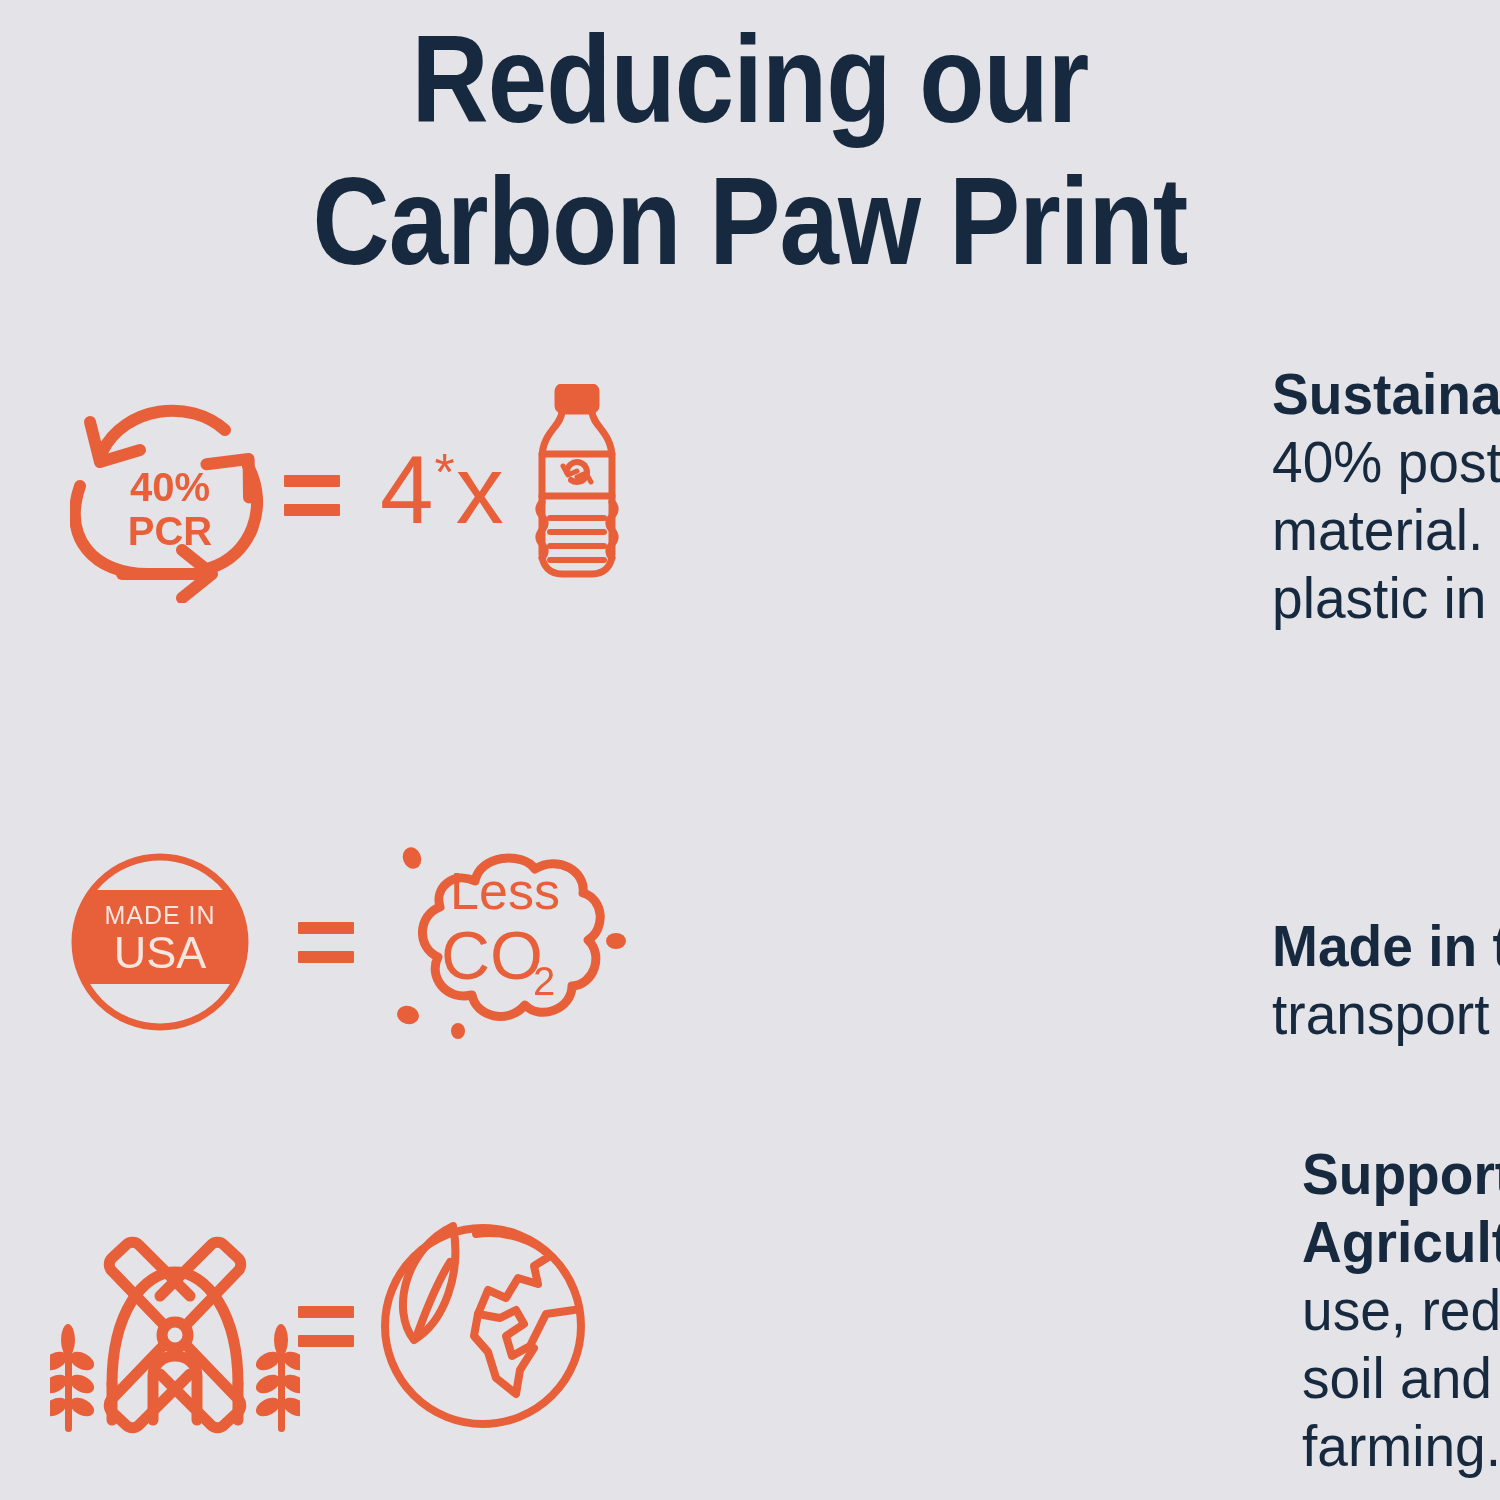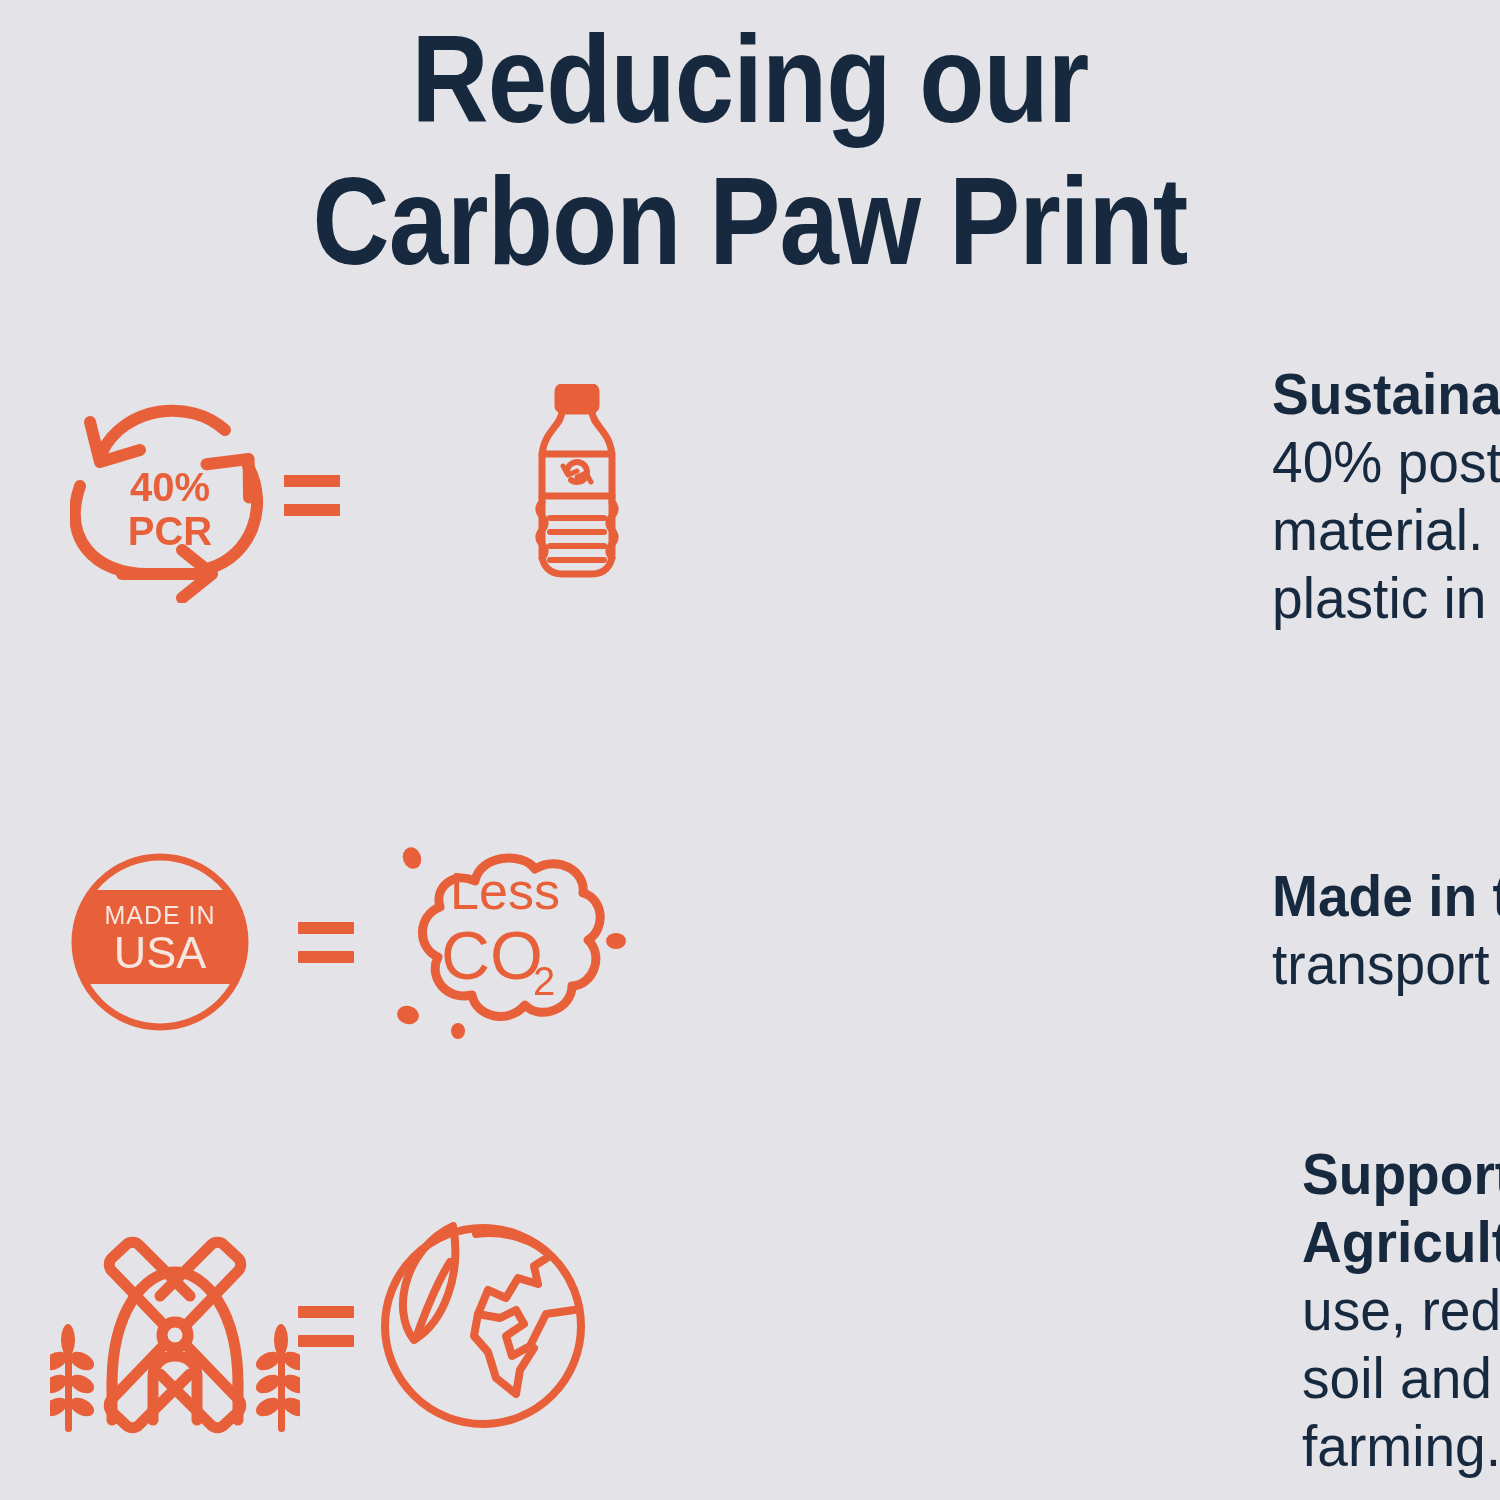--- a/index.html
+++ b/index.html
@@ -30,21 +30,21 @@
     color: #16293E;
     transform: scaleX(0.86);
     transform-origin: center top;
   }
   .title .t-line { display: block; white-space: nowrap; }
 
   
   .row {
     position: absolute;
     display: flex;
-    align-items: flex-start;
+    align-items: flex-end;
   }
   .icon-cell {
     position: relative;
     flex: 0 0 auto;
     display: flex;
     align-items: center;
   }
   .text-cell {
     flex: 1 1 auto;
   }
@@ -120,20 +120,23 @@
       </g>
       <text x="100" y="113" text-anchor="middle" font-family="Liberation Sans, sans-serif" font-size="40" font-weight="700" fill="#E8603A">40%</text>
       <text x="100" y="157" text-anchor="middle" font-family="Liberation Sans, sans-serif" font-size="40" font-weight="700" fill="#E8603A">PCR</text>
     </svg>
 
     <div class="eq" style="position:absolute;left:224px;top:115px;">
       <span></span>
         <span></span>
     </div>
 
+    <div class="four-x" style="position:absolute;left:320px;top:82px;">
+      <span>4</span><sup>*</sup><span>x</span>
+    </div>
 
     <svg class="ic" width="110" height="200" viewBox="0 0 110 200" style="position:absolute;left:462px;top:24px;">
       <g fill="none" stroke="#E8603A" stroke-width="7" stroke-linecap="round" stroke-linejoin="round">
         <rect x="36" y="3" width="38" height="23" rx="4" fill="#E8603A" stroke="#E8603A"></rect>
         <path d="M40 27 C 40 42, 20 48, 20 74 L 20 170 C 20 182, 28 190, 40 190
                  L 70 190 C 82 190, 90 182, 90 170 L 90 74 C 90 48, 70 42, 70 27 Z"></path>
         <line x1="20" y1="70" x2="90" y2="70"></line>
         <line x1="20" y1="112" x2="90" y2="112"></line>
         <path d="M20 118 q -6 7 0 14 q 6 7 0 14 q -6 7 0 14 q 6 7 0 14"></path>
         <path d="M90 118 q 6 7 0 14 q -6 7 0 14 q 6 7 0 14 q -6 7 0 14"></path>

